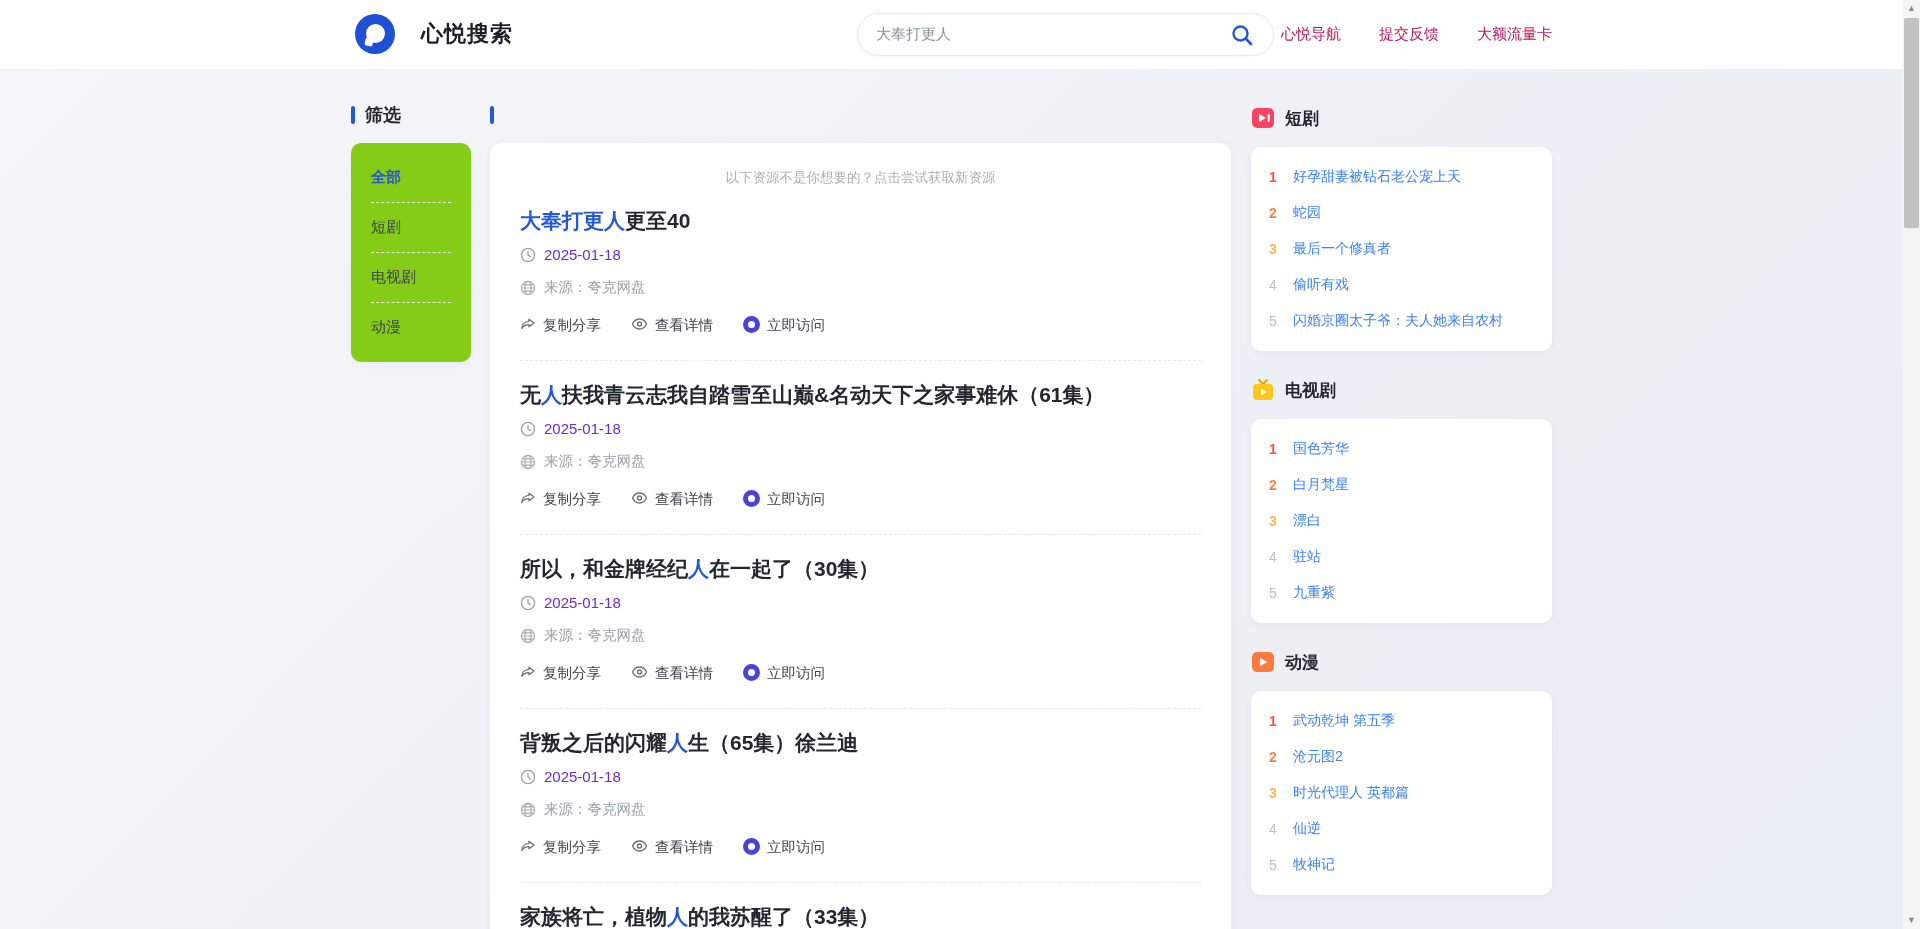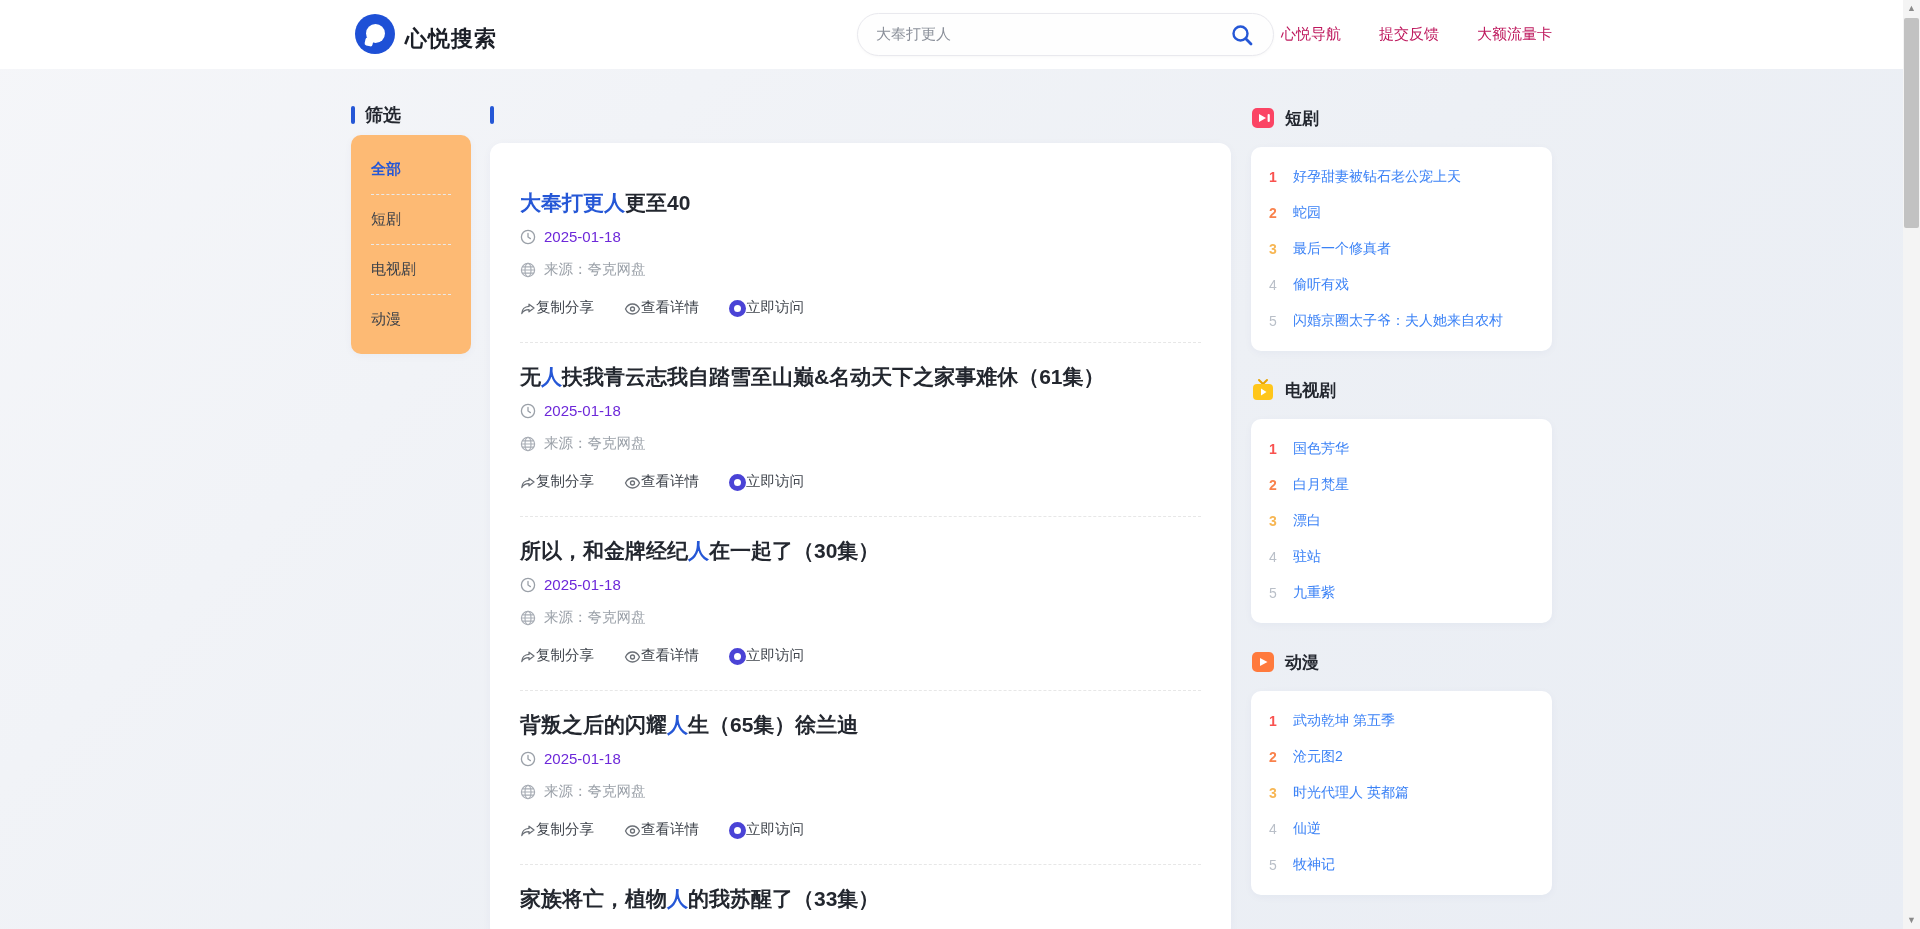--- a/index.html
+++ b/index.html
@@ -6,21 +6,21 @@
   html,body { width:1920px; height:929px; overflow:hidden; }
   body {
     font-family:"Liberation Sans","DejaVu Sans",sans-serif;
     background:linear-gradient(135deg,#f5f6f9 0%,#edf0f5 55%,#e9edf4 100%);
     color:#333;
   }
   
   .header {
     position:relative; height:69px; background:#ffffff; width:100%;
   }
-  .brand { position:absolute; left:355px; top:14px; display:flex; align-items:flex-end; gap:10px; }
+  .brand { position:absolute; left:355px; top:14px; display:flex; align-items:center; gap:26px; }
   .logo {
     width:40px; height:40px; border-radius:50%; background:#1e50d6; position:relative;
   }
   .logo .inner {
     position:absolute; width:19px; height:19px; background:#fff; border-radius:50%;
     left:11px; top:10px;
   }
   .logo .notch {
     position:absolute; width:8px; height:8px; background:#fff; border-radius:2px;
     left:10px; top:24px; transform:rotate(12deg);
@@ -46,21 +46,21 @@
   .col-main { width:741px; flex:none; margin-left:19px; }
   .col-right { width:301px; flex:none; margin-left:20px; }
 
   .sec-title { display:flex; align-items:center; height:20px; }
   .blue-bar { width:4px; height:18px; background:#2557d6; border-radius:2px; margin-right:10px; flex:none; }
   .sec-title h2 { font-size:18px; font-weight:bold; color:#23272f; white-space:nowrap; }
   .sec-title .kw, .sec-title .count { color:#2557d6; }
 
   
   .filter-card {
-    margin-top:10px; background:#fdba74; border-radius:10px; padding:10px 20px;
+    margin-top:18px; background:#84cc16; border-radius:10px; padding:10px 20px;
     box-shadow:0 2px 8px rgba(30,60,120,0.04);
   }
   .filter-item {
     font-size:15px; color:#3c4149; padding:15px 0; cursor:pointer;
     border-bottom:1px dashed #e9e9e9;
   }
   .filter-item:last-child { border-bottom:none; }
   .filter-item.active { color:#2557d6; font-weight:bold; }
 
   
@@ -70,21 +70,21 @@
   }
   .hint { text-align:center; font-size:13.5px; color:#a9aeb6; cursor:pointer; }
   .result-item { padding-top:24px; }
   .result-title { font-size:21px; font-weight:bold; color:#23272f; cursor:pointer; line-height:20px; }
   .result-title .hl { color:#2557d6; }
   .meta-row { display:flex; align-items:center; gap:8px; margin-top:15px; }
   .meta-row svg { flex:none; }
   .meta-date { font-size:15px; color:#6d28d9; }
   .meta-source { font-size:14.5px; color:#9aa0a8; }
   .actions { display:flex; align-items:center; gap:30px; margin-top:19px; padding-bottom:25px; }
-  .action { display:flex; align-items:flex-end; font-size:14.5px; color:#3f444c; cursor:pointer; text-decoration:none; }
+  .action { display:flex; align-items:flex-start; gap:7px; font-size:14.5px; color:#3f444c; cursor:pointer; text-decoration:none; }
   .donut { width:17px; height:17px; border-radius:50%; border:5px solid #4a43d6; background:#fff; }
   .dashed-sep { border-top:1px dashed #e7e7e7; }
 
   
   .rank-section { margin-bottom:26px; }
   .rank-head { display:flex; align-items:center; gap:10px; height:26px; }
   .rank-head h2 { font-size:17px; font-weight:bold; color:#23272f; }
   .rank-card {
     margin-top:16px; background:#fff; border-radius:10px; padding:12px 18px;
     box-shadow:0 2px 8px rgba(30,60,120,0.04);
@@ -142,20 +142,21 @@
         <div class="filter-item">电视剧</div>
         <div class="filter-item">动漫</div>
       </div>
   </div>
 
   <div class="col-main">
     <div class="sec-title">
       <span class="blue-bar"></span>
     </div>
     <div class="results-card">
+      <div class="hint">以下资源不是你想要的？点击尝试获取新资源</div>
       <div id="results-list">
   <div>
     <div class="result-item">
       <h3 class="result-title"><span class="hl">大奉打更人</span><span>更至40</span></h3>
       <div class="meta-row">
         <svg width="16" height="16" viewBox="0 0 16 16" fill="none">
           <circle cx="8" cy="8" r="6.6" stroke="#9aa0a8" stroke-width="1.3"></circle>
           <path d="M8 4.5V8l2.4 1.6" stroke="#9aa0a8" stroke-width="1.3" stroke-linecap="round"></path>
         </svg>
         <span class="meta-date">2025-01-18</span>

